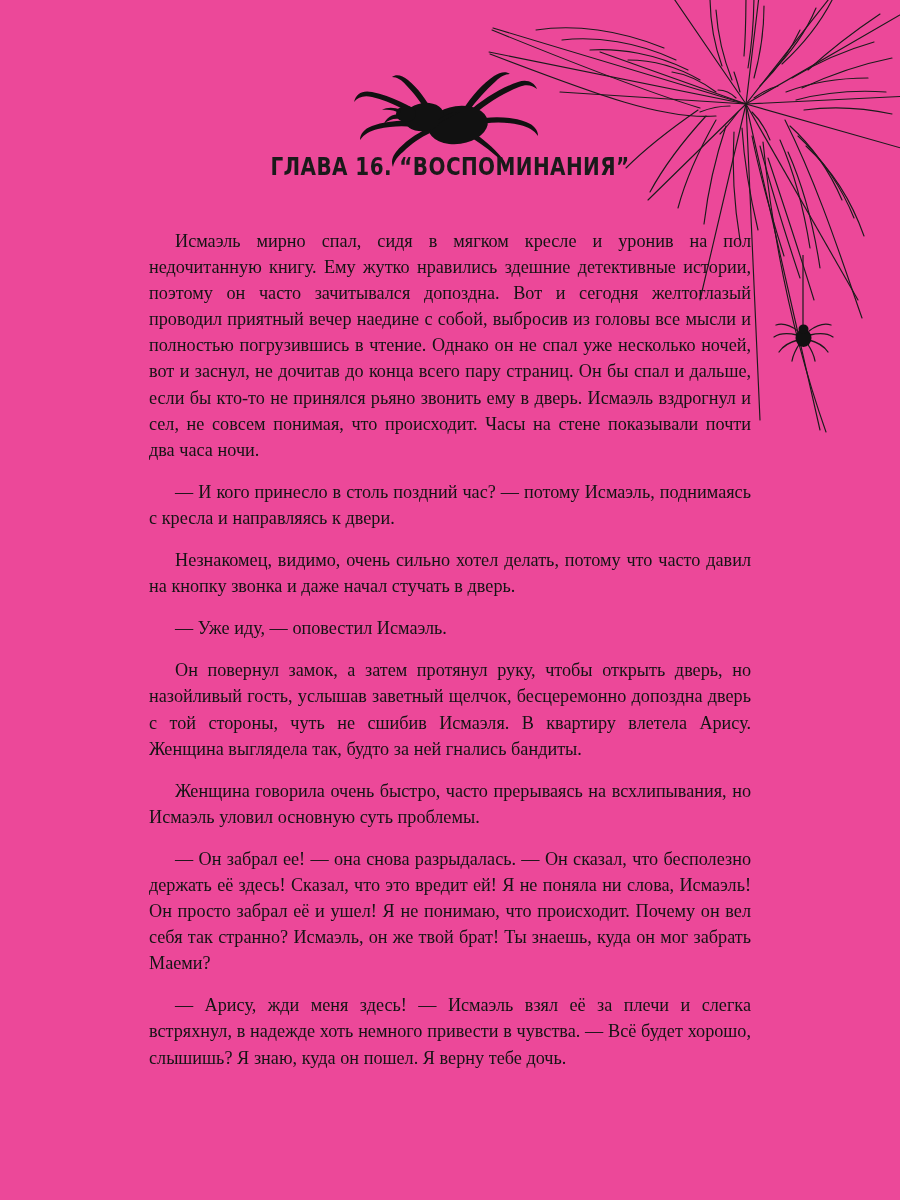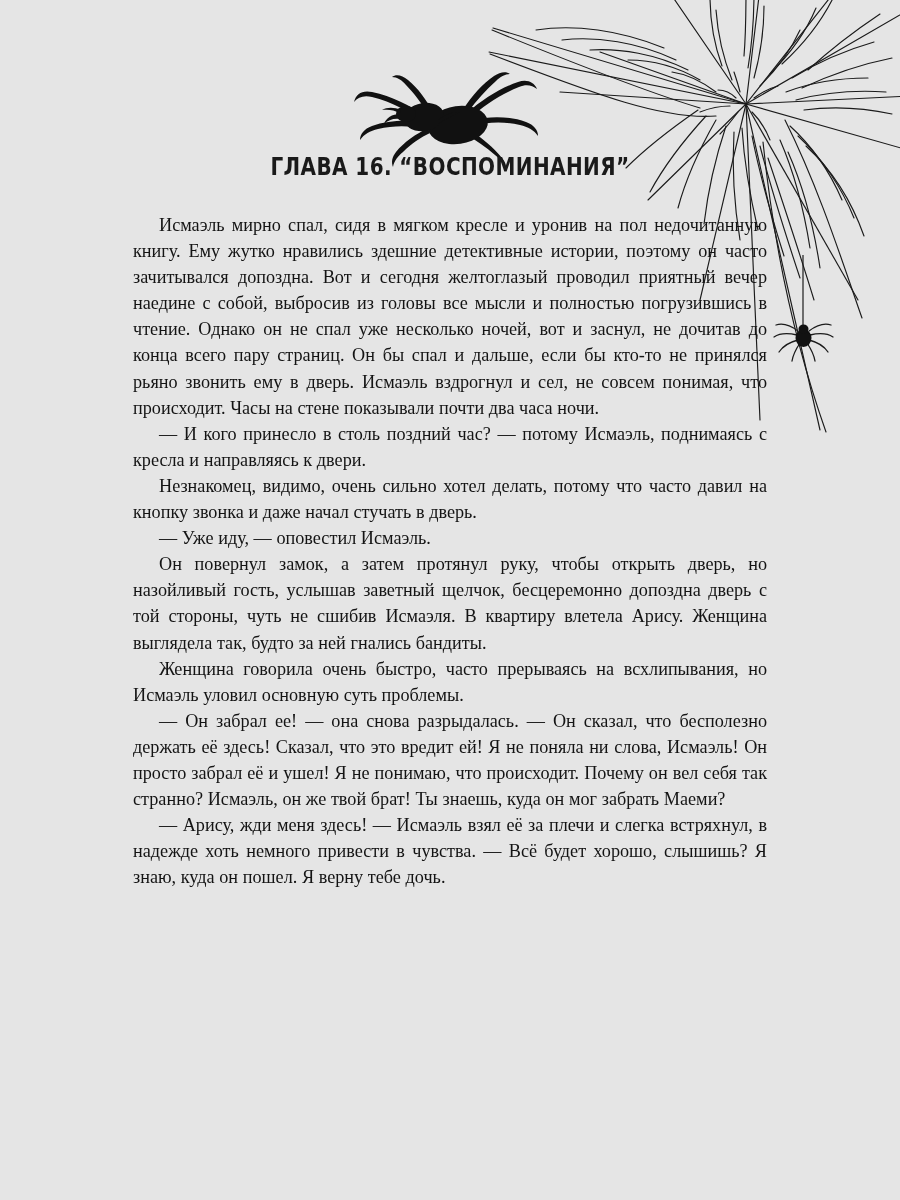--- a/index.html
+++ b/index.html
@@ -4,21 +4,21 @@
 <style>
   html, body {
     margin: 0;
     padding: 0;
     background: #ffffff;
   }
   .page {
     position: relative;
     width: 900px;
     height: 1200px;
-    background: #e5e5e5;
+    background: #ec4899;
     overflow: hidden;
     font-family: "Liberation Serif", "DejaVu Serif", serif;
   }
 
   
   .web-art {
     position: absolute;
     left: 0;
     top: 0;
     width: 900px;
@@ -62,21 +62,21 @@
   }
 
   
   .text-column {
     position: absolute;
     left: 133px;
     top: 212px;
     width: 634px;
   }
   .text-column p {
-    margin: 0;
+    margin: 16px;
     font-size: 18.2px;
     line-height: 26.1px;
     text-align: justify;
     text-indent: 26px;
     color: #141414;
     hyphens: manual;
     word-spacing: 0.1px;
   }
 </style>
 </head>

